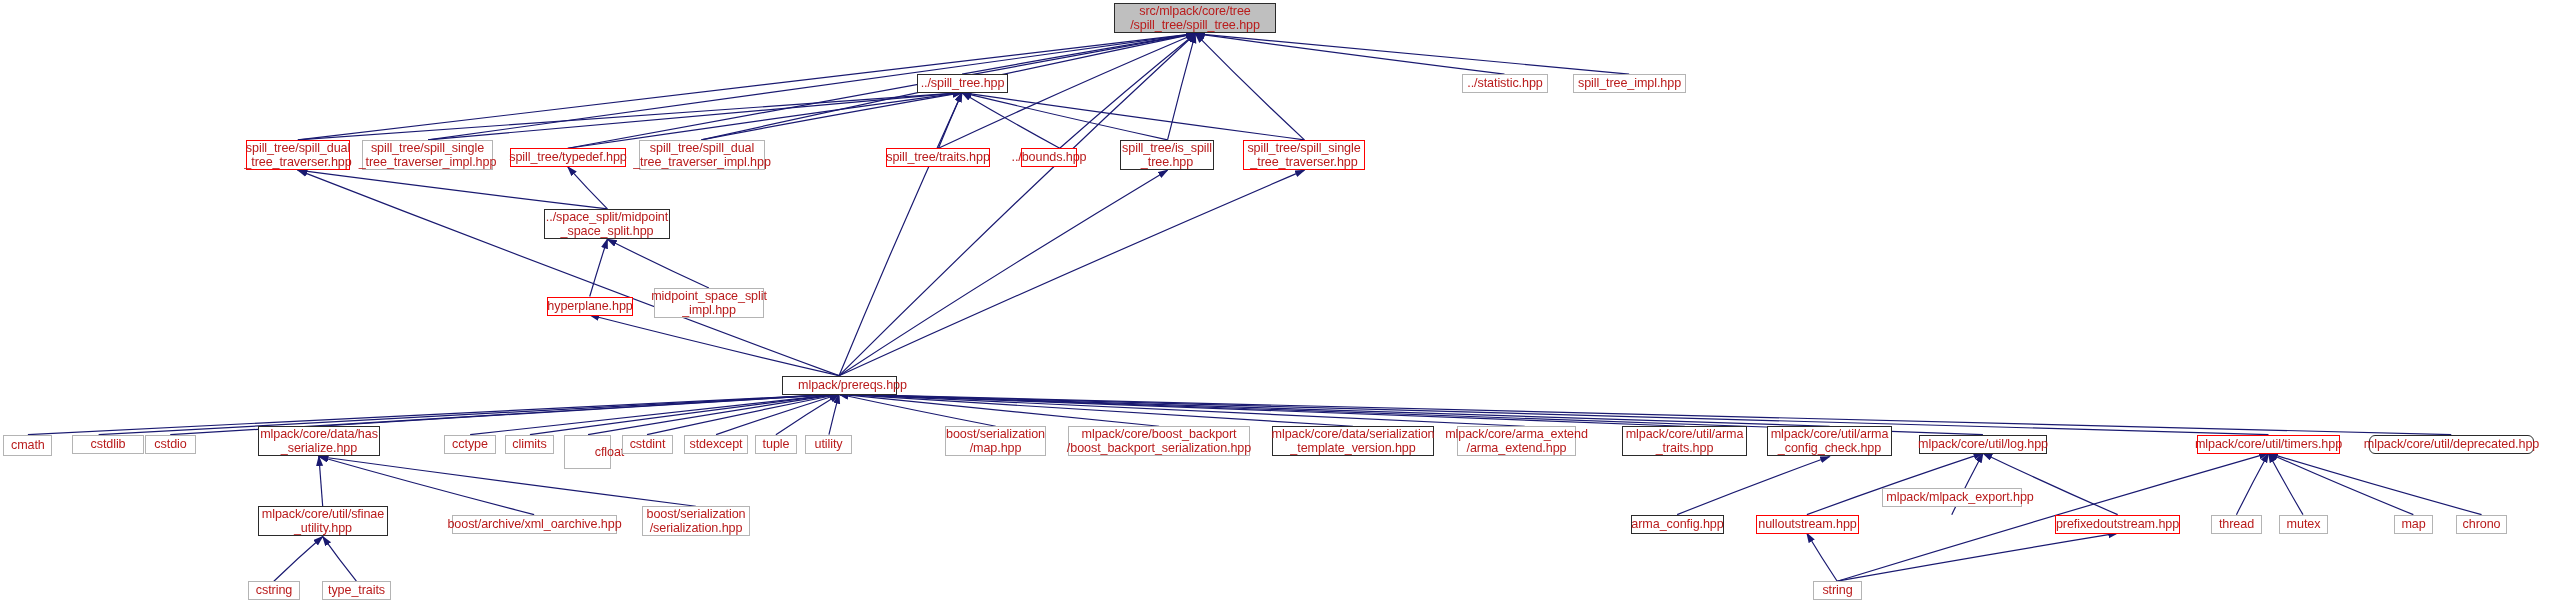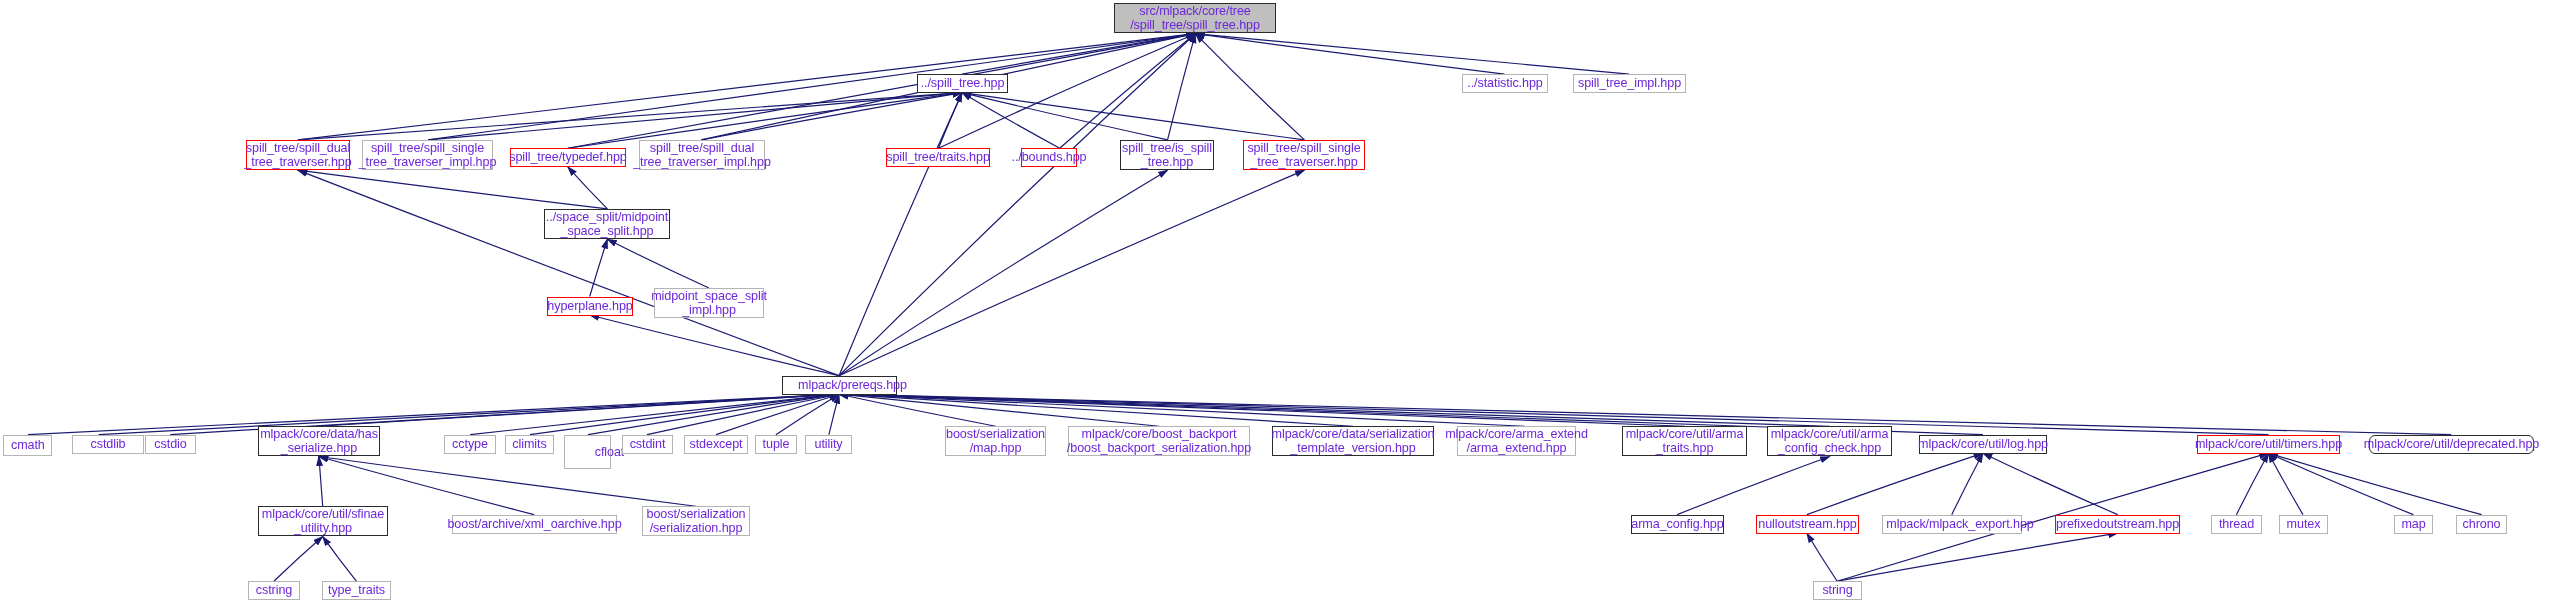--- a/index.html
+++ b/index.html
@@ -24,21 +24,21 @@
     pointer-events: none;
   }
   .node {
     position: absolute;
     box-sizing: border-box;
     display: flex;
     align-items: center;
     justify-content: center;
     text-align: center;
     background: #ffffff;
-    color: #6d28d9;
+    color: #b91c1c;
     font-size: 12.6px;
     line-height: 14.3px;
     letter-spacing: -0.1px;
     white-space: pre;
     z-index: 5;
   }
   .node.gray  { border: 0.8px solid #b4b4b4; }
   .node.black { border: 0.8px solid #2b2b2b; }
   .node.red   { border: 0.8px solid #ff0000; }
   .node.root  { border: 0.8px solid #2b2b2b; background: #bfbfbf; }
@@ -174,21 +174,21 @@
       <div class="node black thick" style="left: 1919px; top: 435px; width: 128px; height: 18.5px;">mlpack/core/util/log.hpp</div>
       <div class="node red thick" style="left: 2197px; top: 435px; width: 143px; height: 18.5px;">mlpack/core/util/timers.hpp</div>
       <div class="node black thick" style="left: 2369px; top: 435px; width: 165px; height: 18.5px; border-radius: 6px;">mlpack/core/util/deprecated.hpp</div>
       <div class="node black thick" style="left: 258px; top: 506px; width: 130px; height: 30px;">mlpack/core/util/sfinae
 _utility.hpp</div>
       <div class="node gray" style="left: 452px; top: 515px; width: 165px; height: 18.5px;">boost/archive/xml_oarchive.hpp</div>
       <div class="node gray" style="left: 642px; top: 506px; width: 108px; height: 30px;">boost/serialization
 /serialization.hpp</div>
       <div class="node black thick" style="left: 1631px; top: 515px; width: 93px; height: 18.5px;">arma_config.hpp</div>
       <div class="node red thick" style="left: 1756px; top: 515px; width: 103px; height: 18.5px;">nulloutstream.hpp</div>
-      <div class="node gray" style="left: 1882px; top: 515px; width: 140px; height: 18.5px; padding-left: 16px;">mlpack/mlpack_export.hpp</div>
+      <div class="node gray" style="left: 1882px; top: 488px; width: 140px; height: 18.5px; padding-left: 16px;">mlpack/mlpack_export.hpp</div>
       <div class="node red thick" style="left: 2055px; top: 515px; width: 125px; height: 18.5px;">prefixedoutstream.hpp</div>
       <div class="node gray" style="left: 2211px; top: 515px; width: 51px; height: 18.5px;">thread</div>
       <div class="node gray" style="left: 2279px; top: 515px; width: 49px; height: 18.5px;">mutex</div>
       <div class="node gray" style="left: 2394px; top: 515px; width: 39px; height: 18.5px;">map</div>
       <div class="node gray" style="left: 2456px; top: 515px; width: 51px; height: 18.5px;">chrono</div>
       <div class="node gray" style="left: 248px; top: 581px; width: 52px; height: 18.5px;">cstring</div>
       <div class="node gray" style="left: 322px; top: 581px; width: 69px; height: 18.5px;">type_traits</div>
       <div class="node gray" style="left: 1813px; top: 581px; width: 49px; height: 18.5px;">string</div>
     </div>
 </div>

